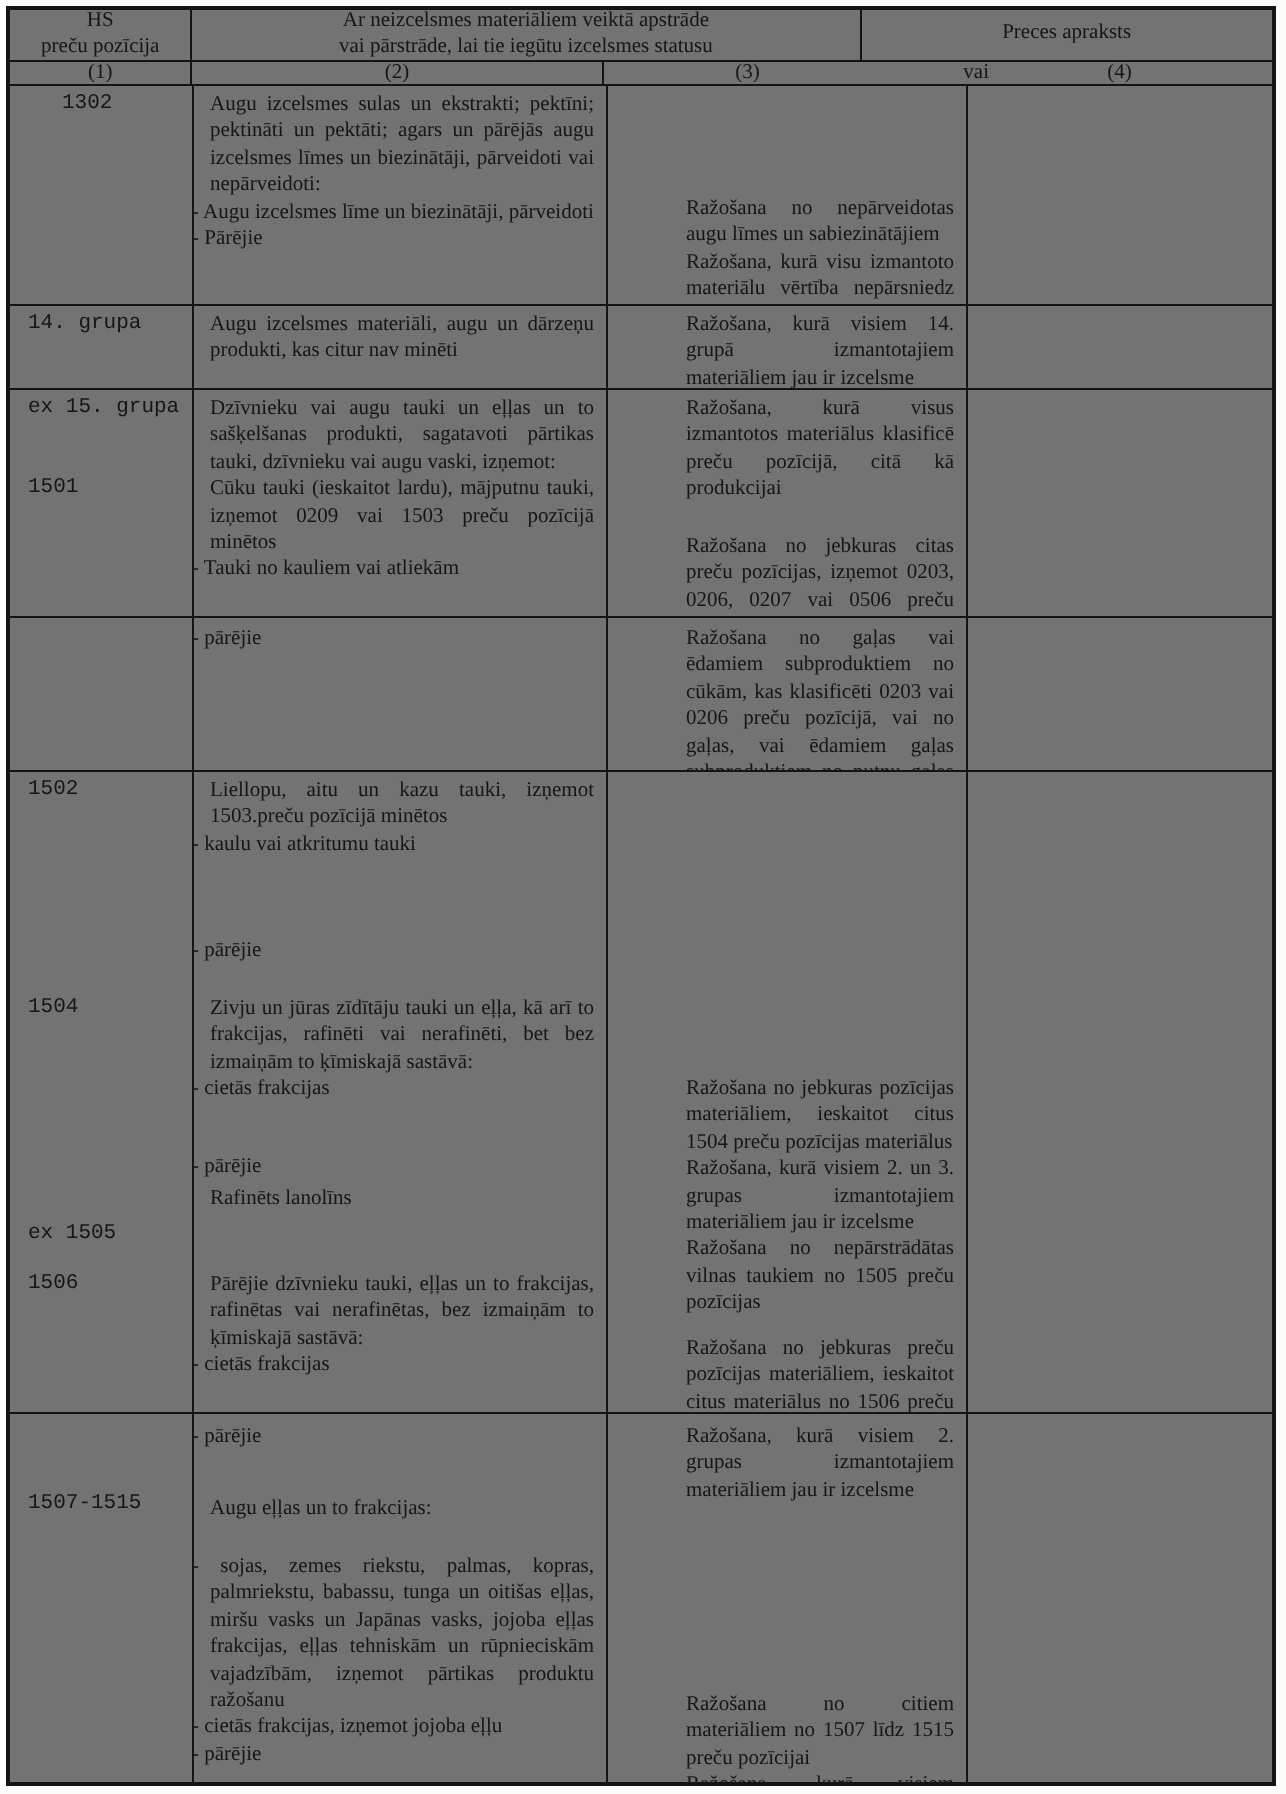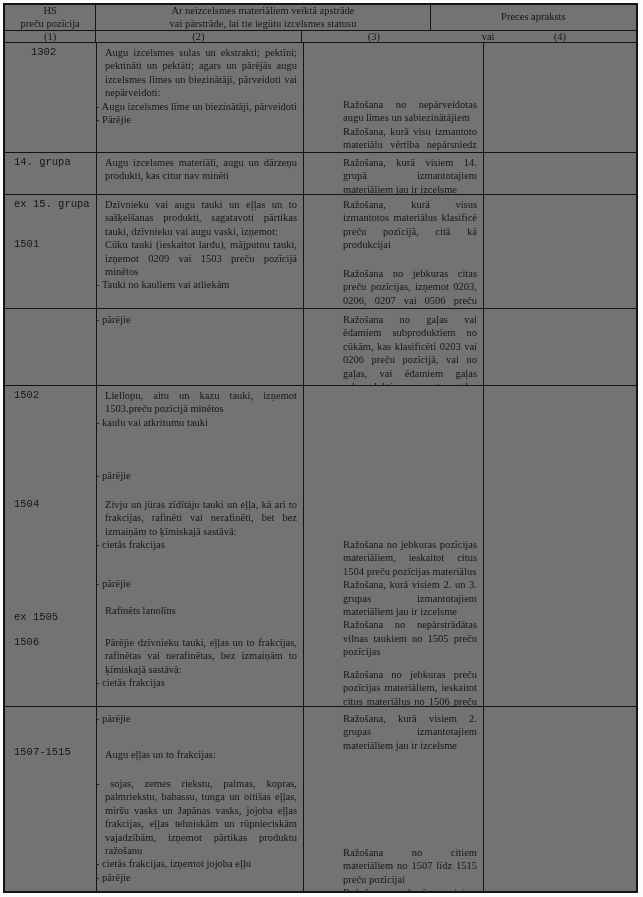--- a/index.html
+++ b/index.html
@@ -161,21 +161,21 @@
       <div class="blk" style="top:83px;">
           <p class="hang">- pārējie</p>
         </div>
       <div class="blk" style="top:112px;">
         <p>Zivju un jūras zīdītāju tauki un eļļa, kā arī to frakcijas, rafinēti vai nerafinēti, bet bez izmaiņām to ķīmiskajā sastāvā:</p>
         <p class="hang">- cietās frakcijas</p>
       </div>
       <div class="blk" style="top:191px;">
           <p class="hang">- pārējie</p>
         </div>
-      <div class="blk" style="top:218px;">
+      <div class="blk" style="top:207px;">
           <p>Rafinēts lanolīns</p>
         </div>
       <div class="blk" style="top:250px;">
         <p>Pārējie dzīvnieku tauki, eļļas un to frakcijas, rafinētas vai nerafinētas, bez izmaiņām to ķīmiskajā sastāvā:</p>
         <p class="hang">- cietās frakcijas</p>
       </div>
     </div>
     <div class="cell c3">
       <div class="blk" style="top:152px;">
         <p>Ražošana no jebkuras pozīcijas materiāliem, ieskaitot citus 1504 preču pozīcijas materiālus</p>

